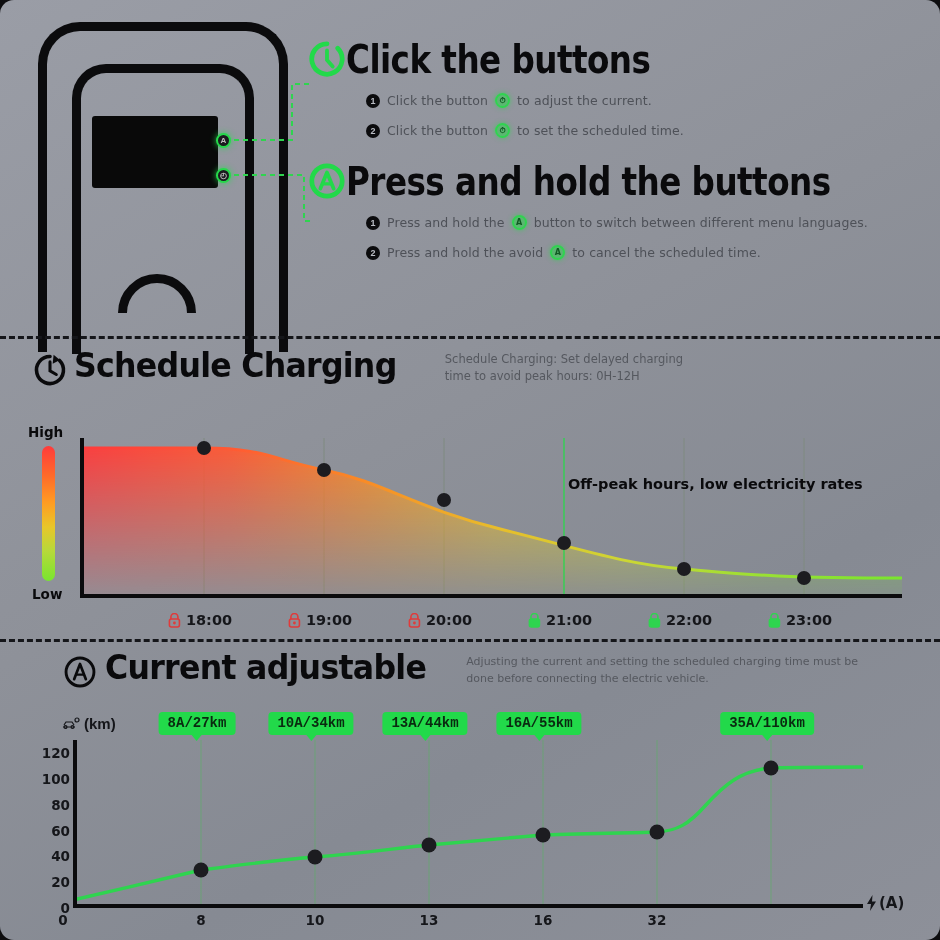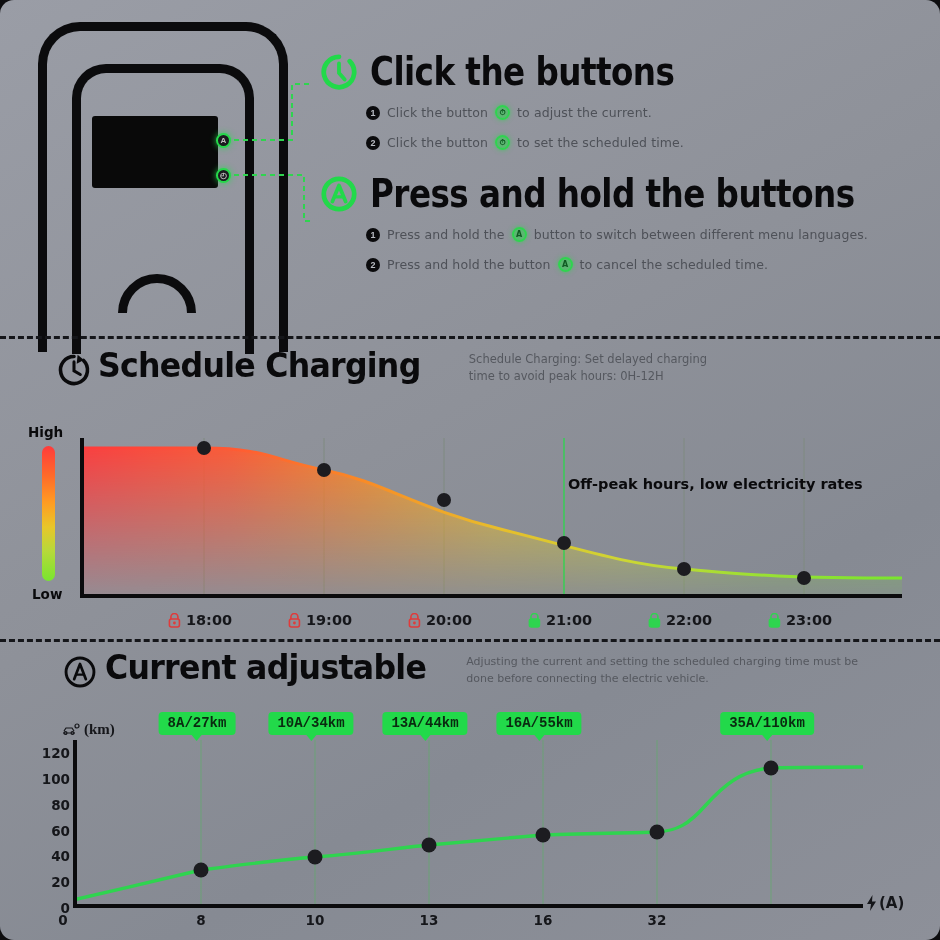--- a/index.html
+++ b/index.html
@@ -51,21 +51,21 @@
     box-shadow: 0 0 6px rgba(40,220,80,.85);
     display: flex; align-items: center; justify-content: center;
     font-size: 8px; color: #bfbfbf; font-weight: bold;
   }
   #devbtnA { left: 196px; top: 117px; }
   #devbtnT { left: 196px; top: 152px; }
 
   
   #s1text { position: absolute; left: 308px; top: 40px; width: 612px; }
   .bighead {
-    display: flex; align-items: center; gap: 12px; margin: 12px;
+    display: flex; gap: 0; margin: 0;
   }
   .bighead .htext {
     font-size: 39px; font-weight: bold; color: #0a0a0c;
     letter-spacing: -0.6px; font-family: "DejaVu Sans", sans-serif;
     font-stretch: condensed; line-height: 1;
     transform: scaleX(.93); transform-origin: left center;
   }
   .gicon {
     flex: 0 0 auto; width: 38px; height: 38px; position: relative;
   }
@@ -85,21 +85,21 @@
   .inlineicon {
     flex: 0 0 auto; width: 15px; height: 15px; border-radius: 50%;
     border: 2px solid #2fd44f; background: rgba(47,212,79,.55);
     display: inline-flex; align-items: center; justify-content: center;
     font-size: 8px; font-weight: bold; color: #0f5a22;
     box-shadow: 0 0 5px rgba(47,212,79,.7);
   }
 
   
   #s2 { position: absolute; left: 0; top: 348px; width: 940px; height: 288px; }
-  #s2head { display: flex; align-items: flex-start; padding-left: 56px; }
+  #s2head { display: flex; align-items: flex-start; padding-left: 32px; }
   .blkicon { flex: 0 0 auto; width: 36px; height: 36px; margin-top: 4px; }
   #s2title {
     font-size: 34px; font-weight: bold; color: #0a0a0c;
     font-family: "DejaVu Sans", sans-serif; line-height: 1;
     margin-left: 6px; letter-spacing: -.8px;
     transform: scaleX(.93); transform-origin: left center;
   }
   #s2desc {
     margin-left: 24px; margin-top: 3px;
     font-size: 11.5px; color: #55585f; line-height: 1.45;
@@ -150,24 +150,24 @@
     margin-left: 7px; letter-spacing: -.8px;
     transform: scaleX(.93); transform-origin: left center;
   }
   #s3desc {
     margin-left: 16px; margin-top: 4px;
     font-size: 11px; color: #55585f; line-height: 1.5;
     font-family: "DejaVu Sans", sans-serif; max-width: 400px;
   }
   #s3chart { position: absolute; left: 0; top: 62px; width: 940px; height: 230px; }
   #kmlabel {
-    position: absolute; left: 62px; top: 9px;
+    position: absolute; left: 62px; top: 3px;
     display: flex; align-items: center; gap: 4px;
     font-size: 15px; font-weight: bold; color: #15161a;
-    font-family: Liberation Serif, serif;
+    font-family: Liberation Sans, sans-serif;
   }
   #s3plot {
     position: absolute; left: 73px; top: 28px; width: 790px; height: 168px;
     border-left: 4px solid #0b0b0d; border-bottom: 4px solid #0b0b0d;
   }
   .ytick {
     position: absolute; right: 100%; margin-right: 7px;
     transform: translateY(-50%);
     font-size: 13.5px; font-weight: bold; color: #15161a;
     font-family: "DejaVu Sans", sans-serif;
@@ -258,21 +258,21 @@
     </div>
     <div class="bullets">
       <div class="bullet">
         <span class="bnum">1</span>
         <span>Press and hold the</span>
         <span class="inlineicon">A</span>
         <span>button to switch between different menu languages.</span>
       </div>
       <div class="bullet">
         <span class="bnum">2</span>
-        <span>Press and hold the button</span>
+        <span>Press and hold the avoid</span>
         <span class="inlineicon">A</span>
         <span>to cancel the scheduled time.</span>
       </div>
     </div>
   </div>
 
   <div class="sep" id="sep1"></div>
 
   <div id="s2">
     <div id="s2head">

